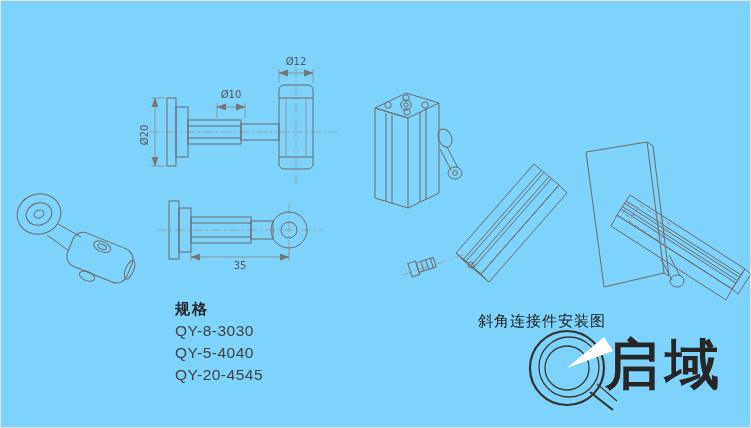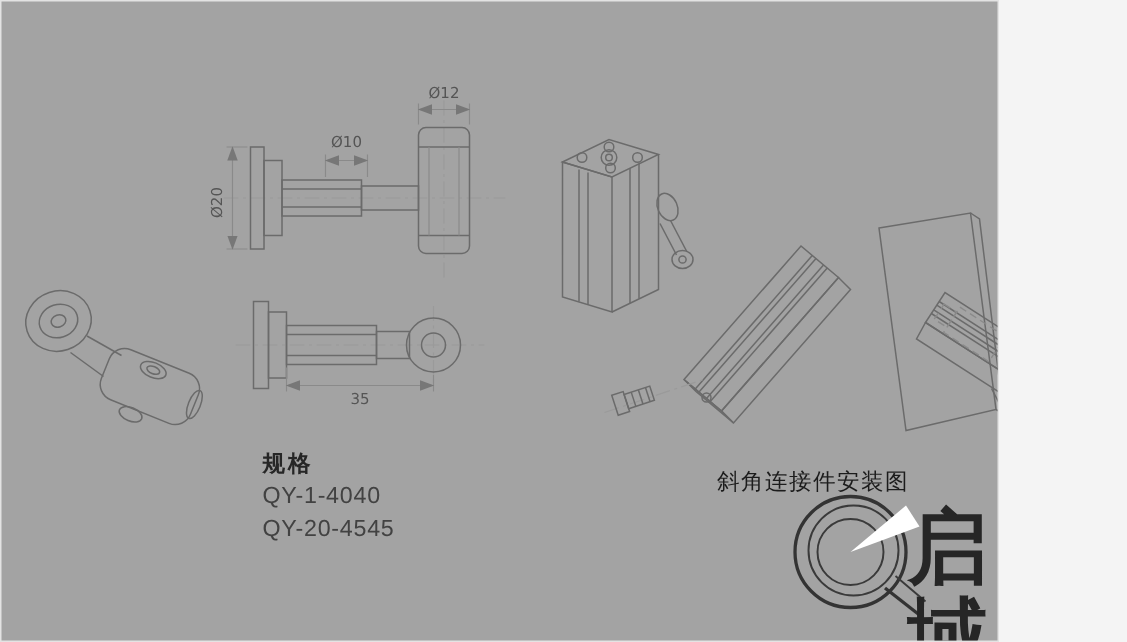--- a/index.html
+++ b/index.html
@@ -1,17 +1,17 @@
 <!DOCTYPE html>
 <html><head>
 <meta charset="utf-8">
 <style>
   html,body{margin:0;padding:0;background:#f4f4f4;}
   .canvas{
-    position:relative;width:666px;height:428px;background:#a3a3a3;
+    position:relative;width:751px;height:428px;background:#7dd3fc;
     border:1px solid #e3e3e3;box-sizing:border-box;overflow:hidden;
     font-family:"Liberation Sans", sans-serif;
   }
   svg{position:absolute;left:0;top:0;}
   .ln  {fill:none;stroke:#6b6b6b;stroke-width:1;}
   .cl  {fill:none;stroke:#9a9a9a;stroke-width:0.8;stroke-dasharray:10 3 2 3;}
   .dim {fill:none;stroke:#8a8a8a;stroke-width:0.8;}
   .hid {fill:none;stroke:#8a8a8a;stroke-width:0.9;stroke-dasharray:5 3;}
   .dimtext{font:10px "DejaVu Sans", sans-serif;fill:#555;}
   .lg {fill:none;stroke:#333;stroke-width:2.2;}
@@ -179,20 +179,21 @@
       <circle class="lg2" cx="568" cy="366" r="30"></circle>
       <circle class="lg2" cx="566" cy="367" r="22"></circle>
       <path d="M566,367 L603,336 L612,350 Z" fill="#ffffff" stroke="none"></path>
       <path class="lg" d="M589,391 L612,409"></path>
       <path class="lg2" d="M596,383 L616,400"></path>
     </g>
   </svg>
 
   <div class="specs">
     <div class="specs-heading">规格</div>
-    <div class="model">QY-1-4040</div>
+    <div class="model">QY-8-3030</div>
+    <div class="model">QY-5-4040</div>
     <div class="model">QY-20-4545</div>
   </div>
 
   <div class="caption">斜角连接件安装图</div>
 
   <div class="brand">启域</div>
 </div>
 
 </body></html>

